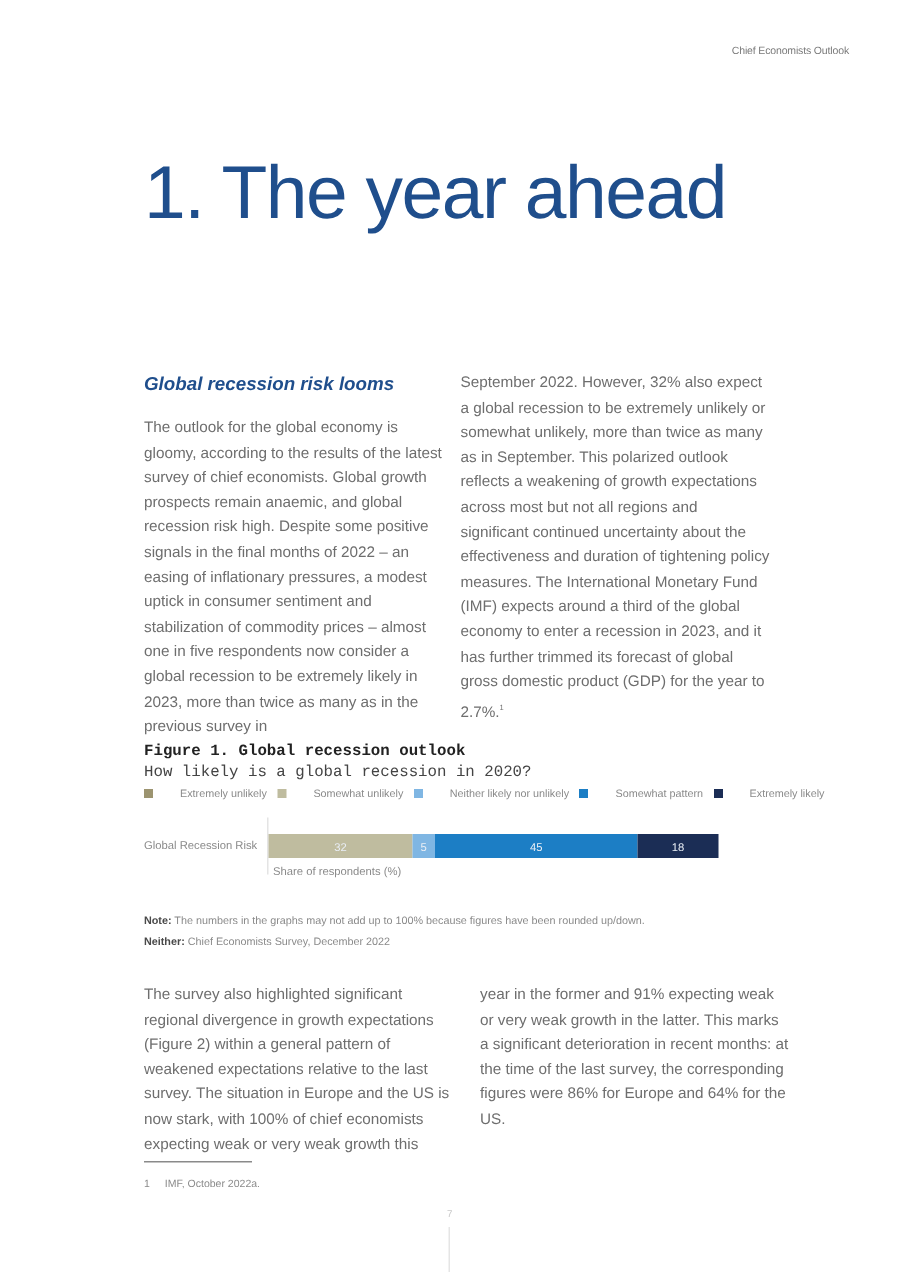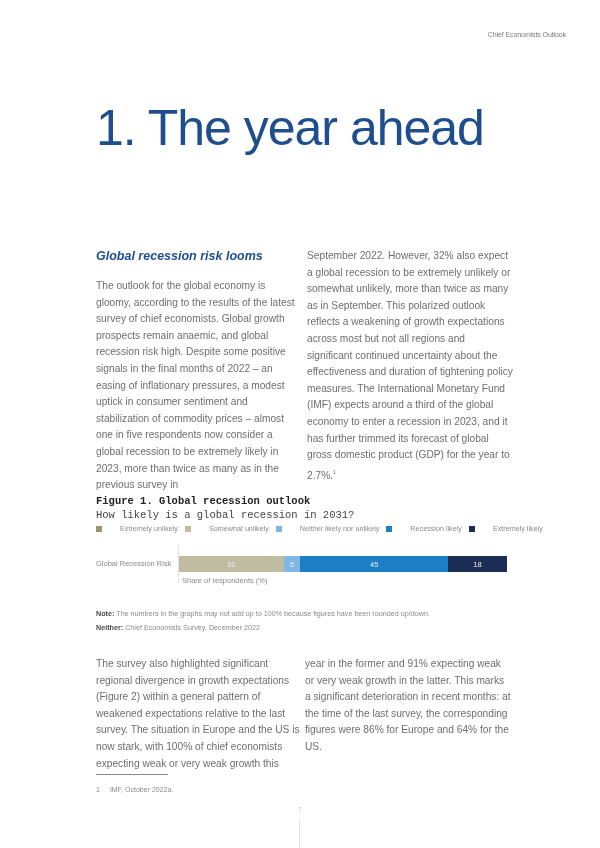--- a/index.html
+++ b/index.html
@@ -13,21 +13,21 @@
   .section-head { font-size: 12.5px; font-weight: bold; color: #1f4e8c; margin: 0 0 14px 0; line-height: 16px; font-style: italic; }
   .fig { position: absolute; left: 96px; top: 494px; width: 420px; font-family: Liberation Mono, monospace; }
   .fig-title { font-size: 10.5px; font-weight: bold; color: #222; line-height: 14px; }
   .fig-sub { font-size: 10.5px; color: #444; line-height: 14px; }
   .legend { position: absolute; top: 524px; left: 96px; display: flex; gap: 7px; font-size: 7.2px; color: #8a8a8a; }
   .legend-item { display: flex; align-items: center; gap: 18px; }
   .swatch { width: 6px; height: 6px; display: inline-block; }
   .bar-row { position: absolute; top: 555px; left: 96px; width: 420px; height: 18px; }
   .bar-label { position: absolute; left: 0; top: 4px; font-size: 7.5px; color: #8a8a8a; }
   .bar-axis { position: absolute; left: 178px; top: 545px; width: 1px; height: 38px; background: #e4e4e4; }
-  .bar { position: absolute; left: 179px; top: 556px; height: 16px; width: 328px; display: flex; }
+  .bar { position: absolute; left: 179px; top: 556px; height: 16px; width: 300px; display: flex; }
   .seg { height: 100%; display: flex; align-items: center; justify-content: center; font-size: 7.5px; color: #e9eef5; }
   .xlabel { position: absolute; top: 576px; left: 96px; width: 420px; font-size: 7.5px; color: #8a8a8a; padding-left: 86px; box-sizing: border-box; }
   .note { position: absolute; left: 96px; font-size: 7.2px; color: #8a8a8a; }
   .note b { color: #4a4a4a; }
   .footrule { position: absolute; left: 96px; top: 774px; width: 72px; height: 1px; background: #8a8a8a; }
   .footnote { position: absolute; left: 96px; top: 786px; font-size: 7px; color: #8a8a8a; }
   .footnote span { margin-right: 10px; }
   .pagenum { position: absolute; left: 298px; top: 806px; font-size: 6.5px; color: #c9c9c9; }
   .pageline { position: absolute; left: 299px; top: 818px; width: 1px; height: 30px; background: #e5e5e5; }
   sup { font-size: 5px; vertical-align: 5px; }
@@ -43,39 +43,39 @@
   <div class="section-head">Global recession risk looms</div>
   <p>The outlook for the global economy is gloomy, according to the results of the latest survey of chief economists. Global growth prospects remain anaemic, and global recession risk high. Despite some positive signals in the final months of 2022 – an easing of inflationary pressures, a modest uptick in consumer sentiment and stabilization of commodity prices – almost one in five respondents now consider a global recession to be extremely likely in 2023, more than twice as many as in the previous survey in</p>
 </div>
 
 <div class="col" style="left:307px; top:248px;">
   <p><span>September 2022. However, 32% also expect a global recession to be extremely unlikely or somewhat unlikely, more than twice as many as in September. This polarized outlook reflects a weakening of growth expectations across most but not all regions and significant continued uncertainty about the effectiveness and duration of tightening policy measures. The International Monetary Fund (IMF) expects around a third of the global economy to enter a recession in 2023, and it has further trimmed its forecast of global gross domestic product (GDP) for the year to 2.7%.</span><sup>1</sup></p>
 </div>
 
 <div class="fig">
   <div class="fig-title">Figure 1. Global recession outlook</div>
-  <div class="fig-sub">How likely is a global recession in 2031?</div>
+  <div class="fig-sub">How likely is a global recession in 2020?</div>
 </div>
 
 <div class="legend">
   <div class="legend-item">
     <span class="swatch" style="background:#9c9470"></span>
     <span>Extremely unlikely</span>
   </div>
   <div class="legend-item">
     <span class="swatch" style="background:#bfbc9f"></span>
     <span>Somewhat unlikely</span>
   </div>
   <div class="legend-item">
     <span class="swatch" style="background:#7fb6e3"></span>
     <span>Neither likely nor unlikely</span>
   </div>
   <div class="legend-item">
     <span class="swatch" style="background:#1c7ec5"></span>
-    <span>Recession likely</span>
+    <span>Somewhat pattern</span>
   </div>
   <div class="legend-item">
     <span class="swatch" style="background:#1b2d55"></span>
     <span>Extremely likely</span>
   </div>
 </div>
 
 <div class="bar-row">
   <span class="bar-label">Global Recession Risk</span>
 </div>
@@ -91,21 +91,21 @@
 <div class="note" style="top:609px;">
   <b>Note:</b><span> The numbers in the graphs may not add up to 100% because figures have been rounded up/down.</span>
 </div>
 <div class="note" style="top:623px;">
   <b>Neither:</b><span> Chief Economists Survey, December 2022</span>
 </div>
 
 <div class="col" style="left:96px; top:656px;">
   <p>The survey also highlighted significant regional divergence in growth expectations (Figure 2) within a general pattern of weakened expectations relative to the last survey. The situation in Europe and the US is now stark, with 100% of chief economists expecting weak or very weak growth this</p>
 </div>
-<div class="col" style="left:305px; top:656px;">
+<div class="col" style="left:320px; top:656px;">
   <p>year in the former and 91% expecting weak or very weak growth in the latter. This marks a significant deterioration in recent months: at the time of the last survey, the corresponding figures were 86% for Europe and 64% for the US.</p>
 </div>
 
 <div class="footrule"></div>
 <div class="footnote">
   <span>1</span><span>IMF, October 2022a.</span>
 </div>
 
 <div class="pagenum">7</div>
 <div class="pageline"></div>

